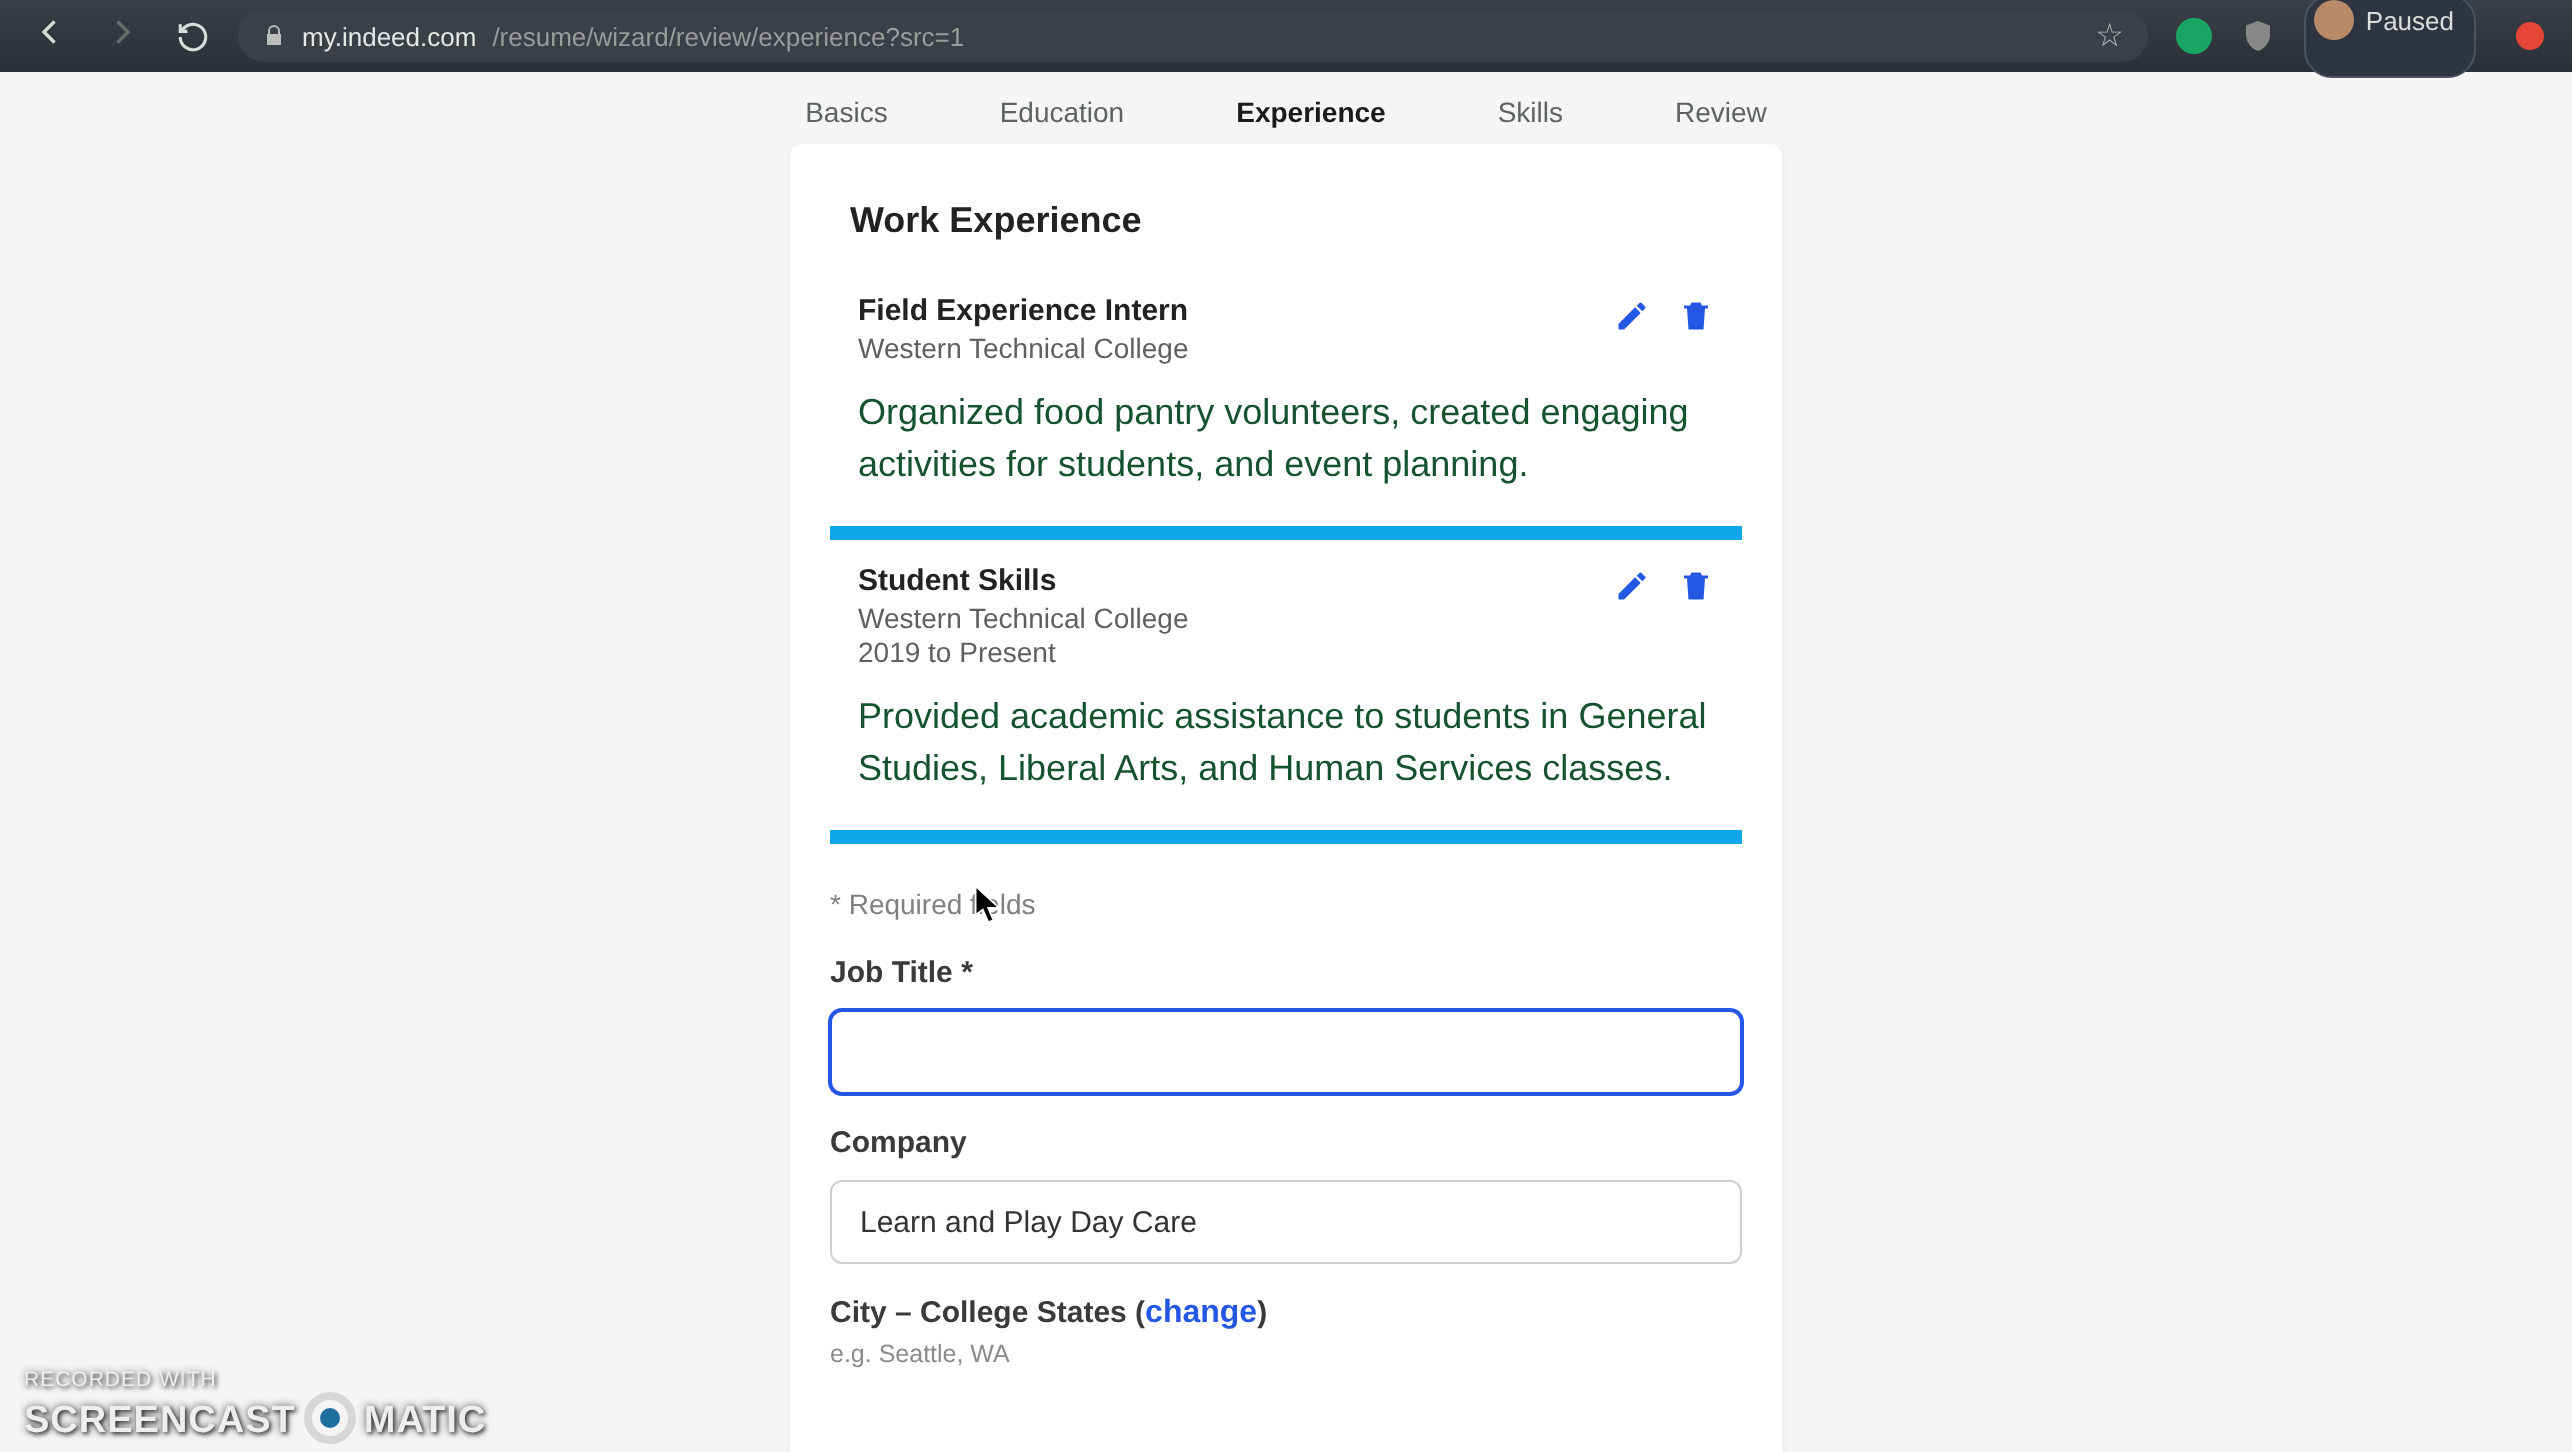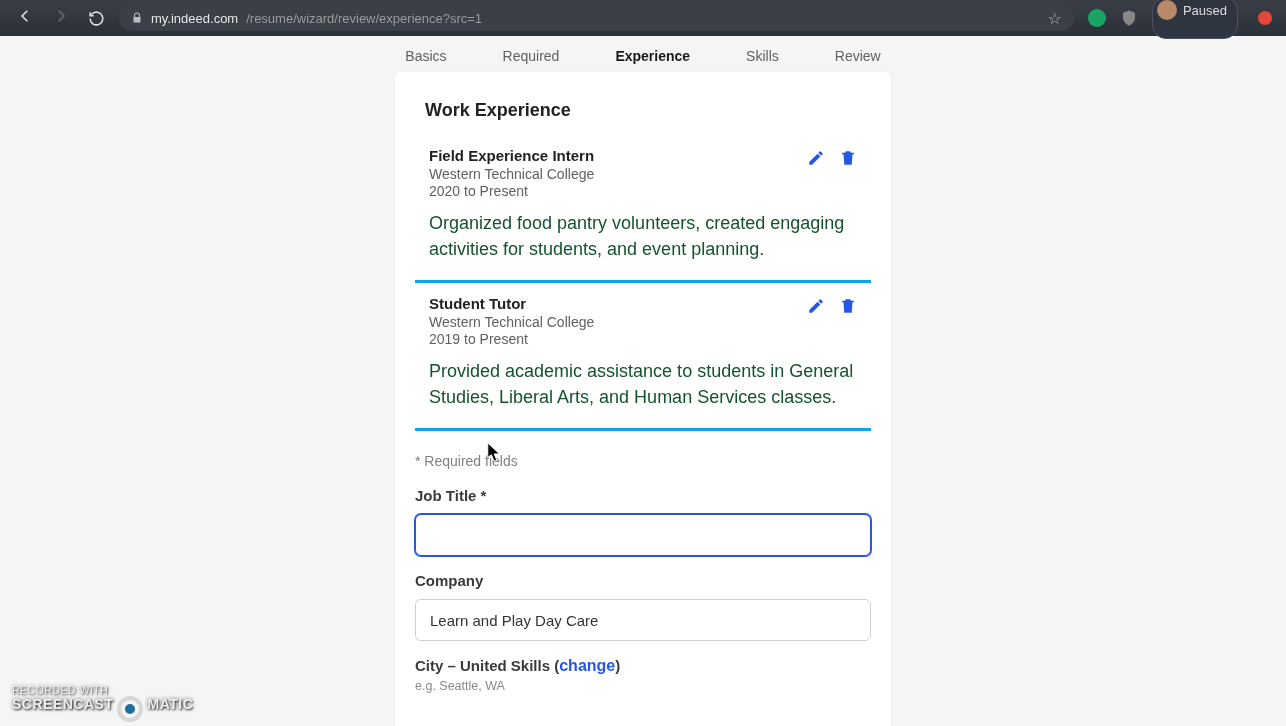--- a/index.html
+++ b/index.html
@@ -86,21 +86,21 @@
   padding: 28px 20px 40px;
 }
 .section-title {
   font-size: 18px;
   font-weight: 700;
   color: #222;
   padding: 0 10px 14px;
 }
 .exp-item {
   padding: 12px 14px 18px;
-  border-bottom: 3px solid #0ea5e9;
+  border-bottom: 7px solid #0ea5e9;
 }
 .exp-head { display: flex; justify-content: space-between; align-items: flex-start; }
 .exp-head-left { flex: 1; }
 .exp-title { font-weight: 700; font-size: 15px; color: #222; margin-bottom: 2px; }
 .exp-sub { font-size: 14px; color: #606060; margin-bottom: 1px; }
 .exp-desc { font-size: 18px; color: #14532d; margin-top: 10px; line-height: 1.45; }
 .exp-actions { display: flex; gap: 14px; margin-top: 2px; }
 .exp-actions svg { width: 18px; height: 18px; fill: #2557e5; cursor: pointer; display: block; }
 
 .form-block { padding: 22px 0 0; }
@@ -131,21 +131,21 @@
 
 .watermark {
   position: absolute;
   left: 12px;
   bottom: 4px;
   color: #eee;
   font-family: "Arial Black", Arial, sans-serif;
   text-shadow: 0 0 4px rgba(0,0,0,0.6), 1px 1px 2px rgba(0,0,0,0.7);
 }
 .wm-top { font-size: 10.5px; letter-spacing: 0.5px; opacity: 0.9; }
-.wm-bot { font-size: 14px; font-weight: 900; display: flex; align-items: flex-start; gap: 2px; letter-spacing: 0.5px; }
+.wm-bot { font-size: 19px; font-weight: 900; display: flex; align-items: flex-end; gap: 2px; letter-spacing: 0.5px; }
 .wm-ring {
   width: 26px; height: 26px; border: 4px solid #d7d7d7; border-radius: 50%;
   display: inline-flex; align-items: center; justify-content: center; margin: 0 2px;
 }
 .wm-ring-inner { width: 10px; height: 10px; border-radius: 50%; background: #1f6ea0; }
 </style>
 </head>
 <body>
 
 <div class="browser-chrome">
@@ -188,57 +188,56 @@
       <span class="avatar"></span>
       <span>Paused</span>
     </div>
     <span class="dot-red"></span>
   </div>
 </div>
 
 <div class="page-body">
   <nav class="tabs-nav">
     <span class="tab">Basics</span>
-    <span class="tab">Required</span>
+    <span class="tab">Education</span>
     <span class="tab active">Experience</span>
     <span class="tab">Skills</span>
     <span class="tab">Review</span>
   </nav>
 
 
   <div class="card">
     <div class="section-title">Work Experience</div>
 
     <div class="exp-item">
       <div class="exp-head">
         <div class="exp-head-left">
           <div class="exp-title">Field Experience Intern</div>
           <div class="exp-sub">Western Technical College</div>
-          <div class="exp-sub">2020 to Present</div>
         </div>
         <div class="exp-actions">
           <span>
               <svg viewBox="0 0 24 24">
                 <path d="M3 17.25V21h3.75L17.81 9.94l-3.75-3.75L3 17.25zM20.71 7.04a1 1 0 0 0 0-1.41l-2.34-2.34a1 1 0 0 0-1.41 0l-1.83 1.83 3.75 3.75 1.83-1.83z"></path>
               </svg>
             </span>
           <span>
               <svg viewBox="0 0 24 24">
                 <path d="M6 7h12l-1 14H7L6 7zm3-4h6l1 2h4v2H4V5h4l1-2z"></path>
               </svg>
             </span>
         </div>
       </div>
       <div class="exp-desc">Organized food pantry volunteers, created engaging activities for students, and event planning.</div>
     </div>
 
     <div class="exp-item">
       <div class="exp-head">
         <div class="exp-head-left">
-          <div class="exp-title">Student Tutor</div>
+          <div class="exp-title">Student Skills</div>
           <div class="exp-sub">Western Technical College</div>
           <div class="exp-sub">2019 to Present</div>
         </div>
         <div class="exp-actions">
           <span>
               <svg viewBox="0 0 24 24">
                 <path d="M3 17.25V21h3.75L17.81 9.94l-3.75-3.75L3 17.25zM20.71 7.04a1 1 0 0 0 0-1.41l-2.34-2.34a1 1 0 0 0-1.41 0l-1.83 1.83 3.75 3.75 1.83-1.83z"></path>
               </svg>
             </span>
           <span>
@@ -259,21 +258,21 @@
         <input class="text-input focused" type="text" value="" style="">
       </div>
 
       <div class="field-group">
         <label class="field-label">Company</label>
         <input class="text-input" type="text" value="Learn and Play Day Care" style="">
       </div>
 
       <div class="field-group" style="margin-bottom:10px;">
         <div>
-          <span class="city-label">City – United Skills (</span><span class="city-change">change</span><span class="city-label">)</span>
+          <span class="city-label">City – College States (</span><span class="city-change">change</span><span class="city-label">)</span>
         </div>
         <div class="city-hint">e.g. Seattle, WA</div>
 
       </div>
     </div>
   </div>
 </div>
 
 <div class="cursor-img" style="left:486px; top:442px;">
   <svg viewBox="0 0 20 24">

